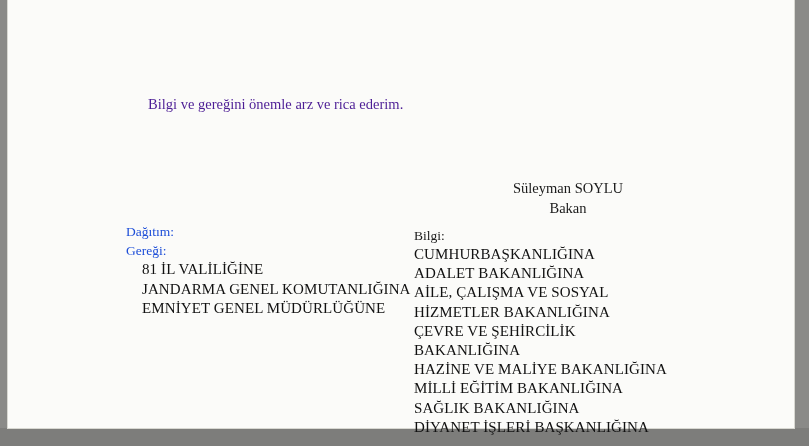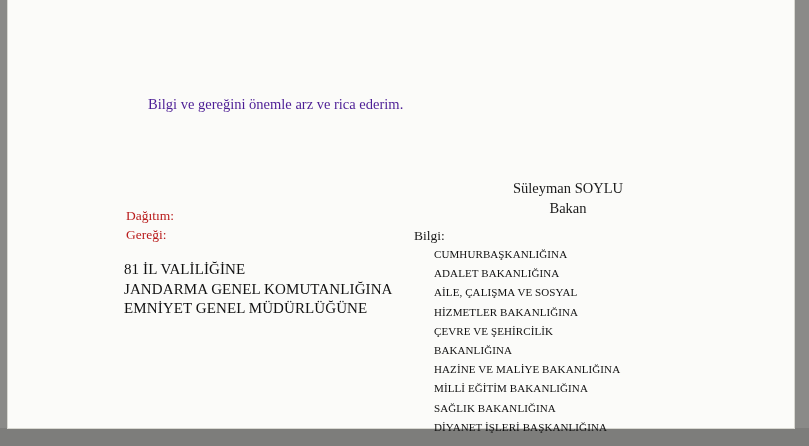--- a/index.html
+++ b/index.html
@@ -65,55 +65,54 @@
     font-size: 14.5px;
     color: #1a1a1a;
     line-height: 20px;
   }
   .signature .name { display: block; margin-top: 30px; }
   .signature .title { display: block; }
 
   .dist-head {
     position: absolute;
     left: 118px;
-    top: 206px;
+    top: 222px;
     font-size: 13.5px;
-    color: #b91c1c;
+    color: #1d4ed8;
     line-height: 19px;
   }
   .dist-head span { display: block; }
 
   .gerekli-list {
     position: absolute;
     left: 116px;
     top: 260px;
     font-size: 15px;
     color: #111;
     line-height: 19.5px;
     letter-spacing: 0.1px;
   }
-  .gerekli-list span { display: block; white-space: nowrap; }
+  .gerekli-list span { display: block; white-space: nowrap; margin-left: 18px; }
 
   .bilgi-head {
     position: absolute;
     left: 406px;
     top: 228px;
     font-size: 13.5px;
     color: #1a1a1a;
   }
 
   .bilgi-list {
     position: absolute;
     left: 406px;
     top: 245px;
-    font-size: 11px;
+    font-size: 15px;
     color: #111;
     line-height: 19.2px;
     letter-spacing: 0.1px;
-    margin-left: 20px;
   }
   .bilgi-list span { display: block; white-space: nowrap; }
 </style>
 </head>
 <body>
 
 <div class="page-edge-left"></div>
 <div class="page-edge-right"></div>
 <div class="page-edge-bottom"></div>
 

